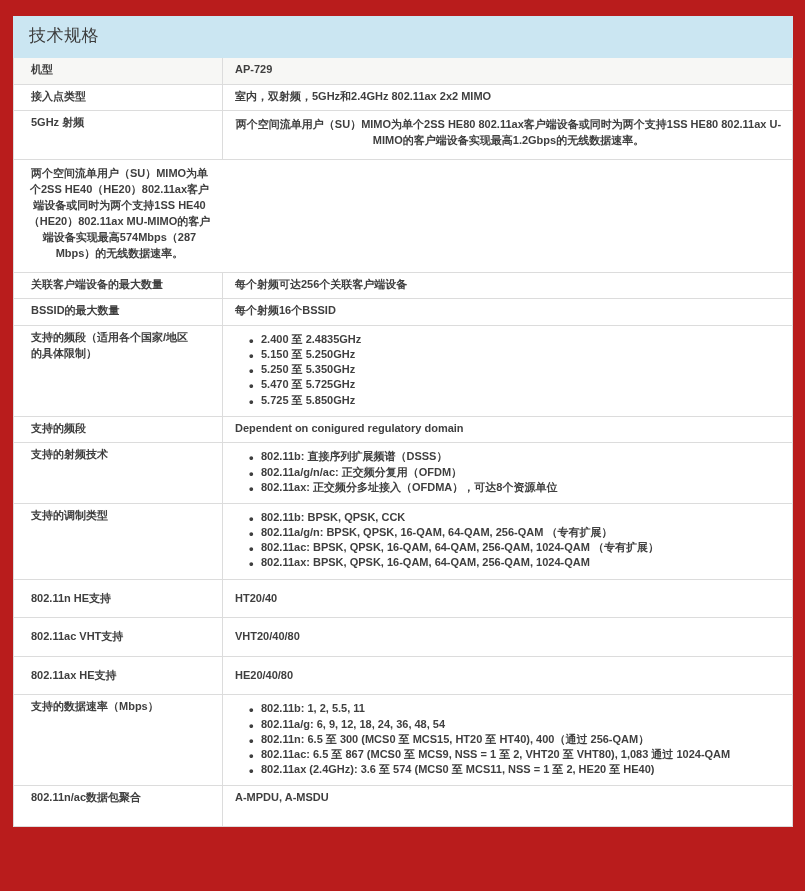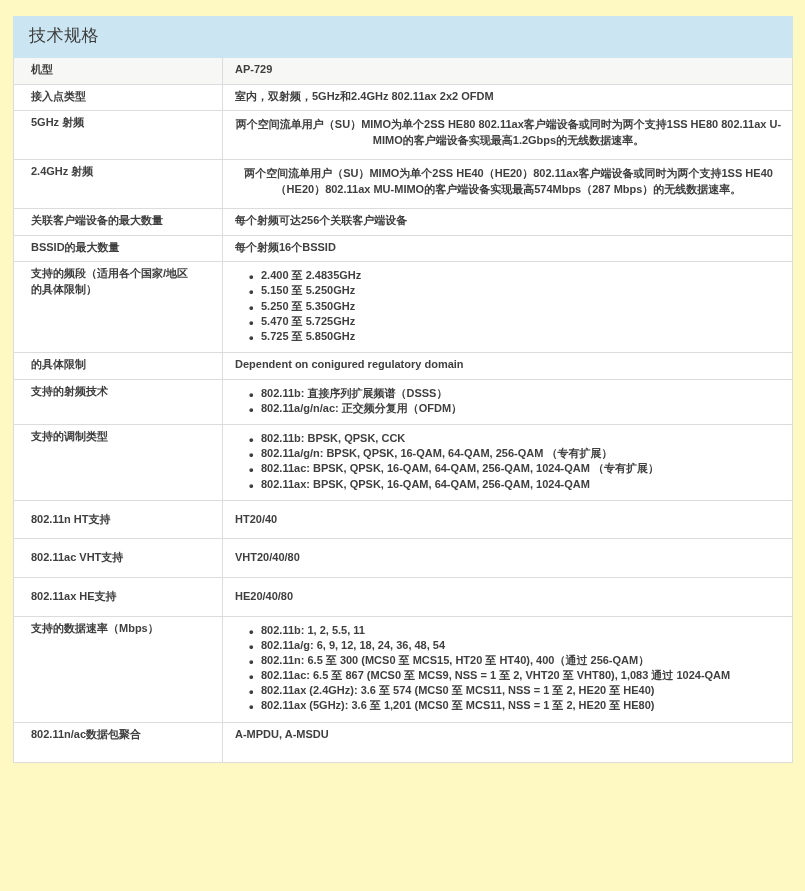--- a/index.html
+++ b/index.html
@@ -3,21 +3,21 @@
 <meta charset="utf-8">
 <style>
   html, body { margin:0; padding:0; background:#ffffff; }
   body {
     font-family: "Liberation Sans", "DejaVu Sans", sans-serif;
     color:#3f3f3f;
     -webkit-font-smoothing: antialiased;
   }
   .page {
     width:805px; height:891px; box-sizing:border-box;
-    padding:16px 12px 0 13px; background:#fef9c3; overflow:hidden;
+    padding:16px 12px 0 13px; background:#b91c1c; overflow:hidden;
   }
   .spec { width:780px; }
   .spec-header {
     background:#cbe6f2;
     padding:9px 15px 11px 16px;
     box-sizing:border-box;
   }
   .spec-header h2 {
     margin:0; font-size:17px; font-weight:400; color:#3c3c3c;
     letter-spacing:0.5px; line-height:22px;
@@ -71,31 +71,30 @@
     <div class="rows" id="spec-rows">
         <div class="row">
           <div class="cell label">机型</div>
           <div class="cell value">
             <div class="value-text">AP-729</div>
           </div>
         </div>
         <div class="row">
           <div class="cell label">接入点类型</div>
           <div class="cell value">
-            <div class="value-text">室内，双射频，5GHz和2.4GHz 802.11ax 2x2 OFDM</div>
+            <div class="value-text">室内，双射频，5GHz和2.4GHz 802.11ax 2x2 MIMO</div>
           </div>
         </div>
         <div class="row">
           <div class="cell label">5GHz 射频</div>
           <div class="cell value">
             <div class="value-para">两个空间流单用户（SU）MIMO为单个2SS HE80 802.11ax客户端设备或同时为两个支持1SS HE80 802.11ax U-MIMO的客户端设备实现最高1.2Gbps的无线数据速率。</div>
           </div>
         </div>
         <div class="row">
-          <div class="cell label">2.4GHz 射频</div>
           <div class="cell value">
             <div class="value-para">两个空间流单用户（SU）MIMO为单个2SS HE40（HE20）802.11ax客户端设备或同时为两个支持1SS HE40（HE20）802.11ax MU-MIMO的客户端设备实现最高574Mbps（287 Mbps）的无线数据速率。</div>
           </div>
         </div>
         <div class="row">
           <div class="cell label">关联客户端设备的最大数量</div>
           <div class="cell value">
             <div class="value-text">每个射频可达256个关联客户端设备</div>
           </div>
         </div>
@@ -112,47 +111,48 @@
             <ul class="bullets">
               <li>2.400 至 2.4835GHz</li>
               <li>5.150 至 5.250GHz</li>
               <li>5.250 至 5.350GHz</li>
               <li>5.470 至 5.725GHz</li>
               <li>5.725 至 5.850GHz</li>
             </ul>
           </div>
         </div>
         <div class="row">
-          <div class="cell label">的具体限制</div>
+          <div class="cell label">支持的频段</div>
           <div class="cell value">
             <div class="value-text">Dependent on conigured regulatory domain</div>
           </div>
         </div>
         <div class="row">
           <div class="cell label">支持的射频技术</div>
           <div class="cell value">
             <ul class="bullets">
               <li>802.11b: 直接序列扩展频谱（DSSS）</li>
               <li>802.11a/g/n/ac: 正交频分复用（OFDM）</li>
+              <li>802.11ax: 正交频分多址接入（OFDMA），可达8个资源单位</li>
             </ul>
           </div>
         </div>
         <div class="row">
           <div class="cell label">支持的调制类型</div>
           <div class="cell value">
             <ul class="bullets">
               <li>802.11b: BPSK, QPSK, CCK</li>
               <li>802.11a/g/n: BPSK, QPSK, 16-QAM, 64-QAM, 256-QAM （专有扩展）</li>
               <li>802.11ac: BPSK, QPSK, 16-QAM, 64-QAM, 256-QAM, 1024-QAM （专有扩展）</li>
               <li>802.11ax: BPSK, QPSK, 16-QAM, 64-QAM, 256-QAM, 1024-QAM</li>
             </ul>
           </div>
         </div>
         <div class="row tall">
-          <div class="cell label">802.11n HT支持</div>
+          <div class="cell label">802.11n HE支持</div>
           <div class="cell value">
             <div class="value-text">HT20/40</div>
           </div>
         </div>
         <div class="row tall">
           <div class="cell label">802.11ac VHT支持</div>
           <div class="cell value">
             <div class="value-text">VHT20/40/80</div>
           </div>
         </div>
@@ -164,21 +164,20 @@
         </div>
         <div class="row">
           <div class="cell label">支持的数据速率（Mbps）</div>
           <div class="cell value">
             <ul class="bullets">
               <li>802.11b: 1, 2, 5.5, 11</li>
               <li>802.11a/g: 6, 9, 12, 18, 24, 36, 48, 54</li>
               <li>802.11n: 6.5 至 300 (MCS0 至 MCS15, HT20 至 HT40), 400（通过 256-QAM）</li>
               <li>802.11ac: 6.5 至 867 (MCS0 至 MCS9, NSS = 1 至 2, VHT20 至 VHT80), 1,083 通过 1024-QAM</li>
               <li>802.11ax (2.4GHz): 3.6 至 574 (MCS0 至 MCS11, NSS = 1 至 2, HE20 至 HE40)</li>
-              <li>802.11ax (5GHz): 3.6 至 1,201 (MCS0 至 MCS11, NSS = 1 至 2, HE20 至 HE80)</li>
             </ul>
           </div>
         </div>
         <div class="row">
           <div class="cell label">802.11n/ac数据包聚合</div>
           <div class="cell value">
             <div class="value-text">A-MPDU, A-MSDU</div>
           </div>
         </div>
       </div>

